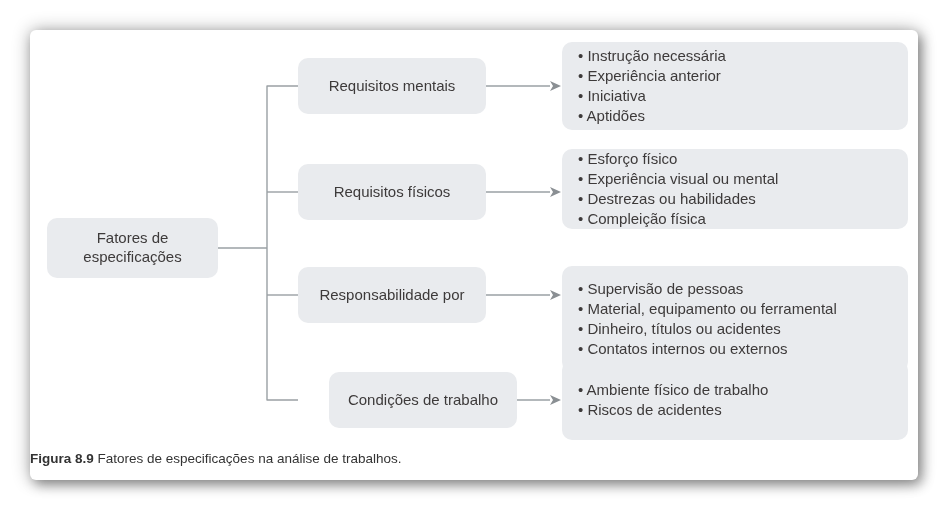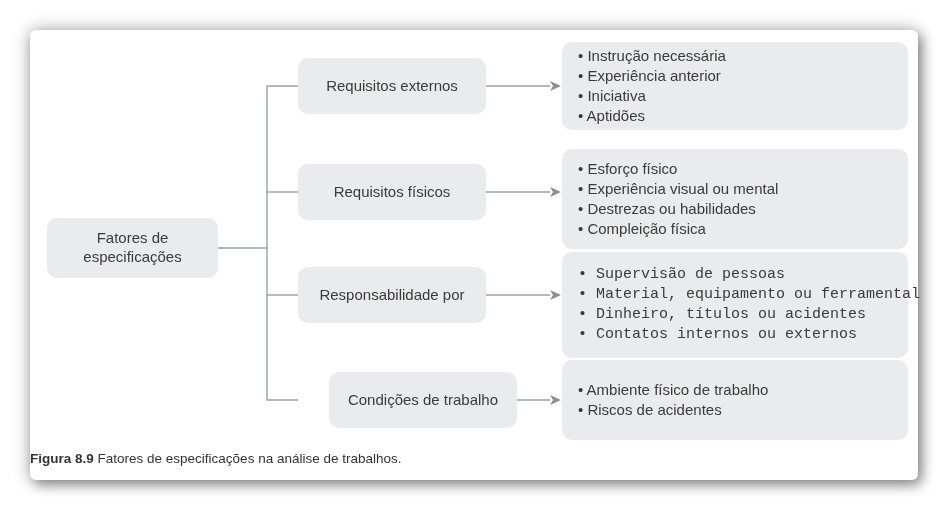--- a/index.html
+++ b/index.html
@@ -43,22 +43,22 @@
     position:absolute;
     left:532px;width:346px;
     background:var(--box-fill);
     border-radius:10px;
     display:flex;flex-direction:column;justify-content:center;
     box-sizing:border-box;
     padding:6px 14px 6px 16px;
     font-size:15px;
     color:var(--text);
   }
-  .l0{top:12px;height:88px;} .l1{top:119px;height:100px;}
-  .l2{top:222px;height:106px;font-family:Liberation Mono, monospace;} .l3{top:330px;height:80px;}
+  .l0{top:12px;height:88px;} .l1{top:119px;height:80px;}
+  .l2{top:236px;height:106px;} .l3{top:330px;height:80px;}
   .li{line-height:20px;white-space:nowrap;}
   .li::before{content:"• ";}
   .connectors{position:absolute;left:0;top:0;pointer-events:none;}
   .caption{
     position:absolute;
     left:0;top:421px;width:100%;
     text-align:left;
     font-size:13.5px;
     color:#333333;
   }
@@ -88,21 +88,21 @@
       <line x1="456" y1="162" x2="520" y2="162" stroke="#9aa0a4" stroke-width="1.4" marker-end="url(#arrow)"></line>
       <line x1="456" y1="265" x2="520" y2="265" stroke="#9aa0a4" stroke-width="1.4" marker-end="url(#arrow)"></line>
       <line x1="456" y1="370" x2="520" y2="370" stroke="#9aa0a4" stroke-width="1.4" marker-end="url(#arrow)"></line>
     </svg>
 
     <div class="box root">
       <span>Fatores de especificações</span>
     </div>
 
     <div class="box branch b0">
-      <span>Requisitos externos</span>
+      <span>Requisitos mentais</span>
     </div>
     <div class="box branch b1">
       <span>Requisitos físicos</span>
     </div>
     <div class="box branch b2">
       <span>Responsabilidade por</span>
     </div>
     <div class="box branch b3">
       <span>Condições de trabalho</span>
     </div>

